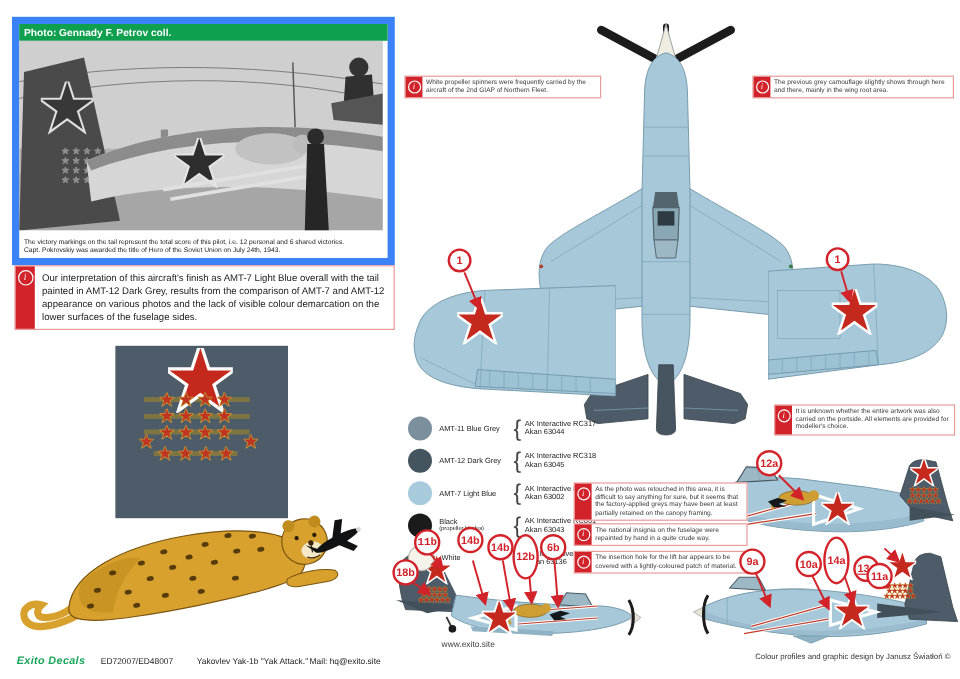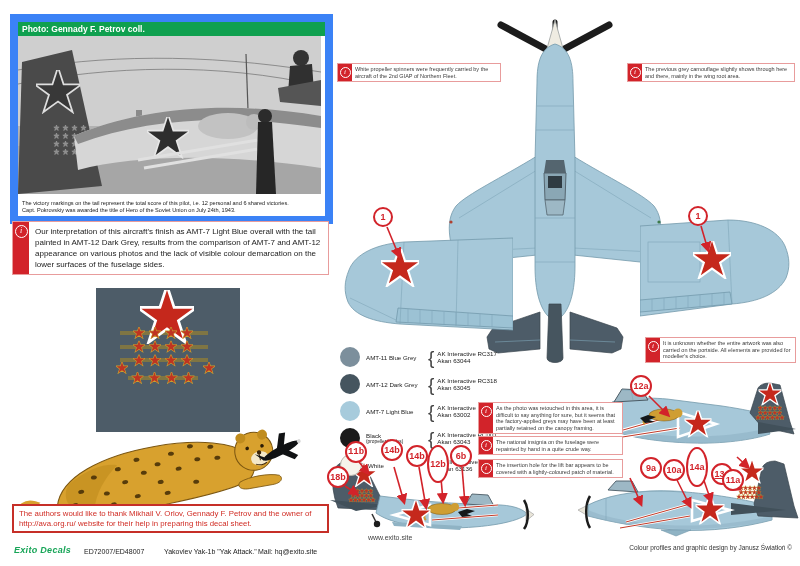--- a/index.html
+++ b/index.html
@@ -1,21 +1,21 @@
 <!DOCTYPE html>
 <html><head>
 <meta charset="utf-8">
 <style>
   html,body{margin:0;padding:0;background:#e9e9e9;}
   .page{position:relative;width:800px;height:566px;background:#ffffff;overflow:hidden;
         font-family:"Liberation Sans",sans-serif;}
   .abs{position:absolute;}
 
   
-  .photo-frame{position:absolute;left:10px;top:14px;width:307px;border:8px solid #3b82f6;background:#fff;}
+  .photo-frame{position:absolute;left:10px;top:14px;width:307px;border:6px solid #3b82f6;background:#fff;}
   .photo-header{background:#0fa04f;color:#fff;font-size:8.5px;font-weight:bold;padding:1px 4px;line-height:12px;}
   .photo-caption{font-size:5.6px;line-height:7px;color:#222;padding:2px 4px;}
 
   
   .note{position:absolute;display:flex;align-items:stretch;background:#fff;border:1px solid #e89c9c;box-sizing:border-box;z-index:40;}
   .note .bar{flex:0 0 14px;background:#d2232a;display:flex;align-items:flex-start;justify-content:center;padding-top:3px;}
   .icircle{width:9px;height:9px;border:1px solid #fff;border-radius:50%;color:#fff;font-size:7px;line-height:8px;
            text-align:center;font-family:"Liberation Serif",serif;font-style:italic;}
   .note .txt{padding:2px 3px;font-size:5.5px;line-height:6.6px;color:#3a3a3a;}
   .note.big .bar{flex-basis:16px;}
@@ -201,21 +201,20 @@
       <g transform="translate(274,64) rotate(-18)">
         <ellipse cx="0" cy="0" rx="20" ry="4.2" fill="#101214"></ellipse>
         <path d="M-4,-2 L6,-16 L12,-14 L4,-2 Z" fill="#101214"></path>
         <path d="M-2,2 L8,14 L13,12 L5,1 Z" fill="#101214"></path>
         <path d="M-18,-2 L-25,-9 L-20,1 Z" fill="#101214"></path>
         <circle cx="20" cy="0" r="2" fill="#d8d8d8"></circle>
       </g>
     </g>
   </svg>
 
-  <div class="thanks" style="left:12px;top:504px;width:317px;">The authors would like to thank Mikhail V. Orlov, Gennady F. Petrov and the owner of http://ava.org.ru/ website for their help in preparing this decal sheet.</div>
 
   <div class="footer-item logo" style="left:14px;top:545px;">Exito Decals</div>
   <div class="footer-item" style="left:84px;top:548px;">ED72007/ED48007</div>
   <div class="footer-item" style="left:164px;top:548px;">Yakovlev Yak-1b  "Yak Attack."</div>
   <div class="footer-item" style="left:258px;top:548px;">Mail: hq@exito.site</div>
   <div class="footer-item site" style="left:368px;top:534px;">www.exito.site</div>
   <div class="footer-item credit" style="right:8px;top:544px;">Colour profiles and graphic design by Janusz Światłoń ©</div>
 
   <svg class="abs" style="left:437px;top:10px" width="236" height="362" viewBox="0 0 236 362">
     <g stroke-linecap="round">
@@ -515,18 +514,18 @@
 
 <div class="co" style="left: 373px; top: 207px; width: 20px; height: 20px;">1</div>
     <div class="co" style="left: 688px; top: 206px; width: 20px; height: 20px;">1</div>
     <div class="co" style="left: 630px; top: 375px; width: 22px; height: 22px;">12a</div>
     <div class="co" style="left: 345px; top: 441px; width: 22px; height: 22px; font-family: Liberation Mono, monospace;">11b</div>
     <div class="co" style="left: 327px; top: 466px; width: 22px; height: 22px;">18b</div>
     <div class="co" style="left: 381px; top: 439px; width: 22px; height: 22px;">14b</div>
     <div class="co" style="left: 406px; top: 445px; width: 22px; height: 22px;">14b</div>
     <div class="co" style="left: 427px; top: 445px; width: 22px; height: 38px;">12b</div>
     <div class="co" style="left: 450px; top: 445px; width: 22px; height: 22px;">6b</div>
-    <div class="co" style="left: 640px; top: 457px; width: 22px; height: 22px;">9a</div>
+    <div class="co" style="left: 616px; top: 457px; width: 22px; height: 22px;">9a</div>
     <div class="co" style="left: 663px; top: 459px; width: 22px; height: 22px;">10a</div>
     <div class="co" style="left: 686px; top: 447px; width: 22px; height: 40px;">14a</div>
     <div class="co" style="left: 711px; top: 463px; width: 22px; height: 22px; text-decoration: underline;">13a</div>
     <div class="co" style="left: 722px; top: 437px; width: 22px; height: 22px; margin-top: 32px;">11a</div>
   </div>
 
 </body></html>

